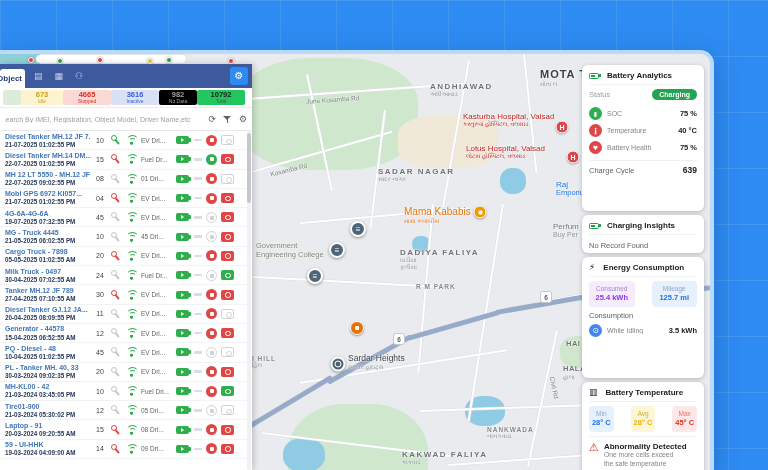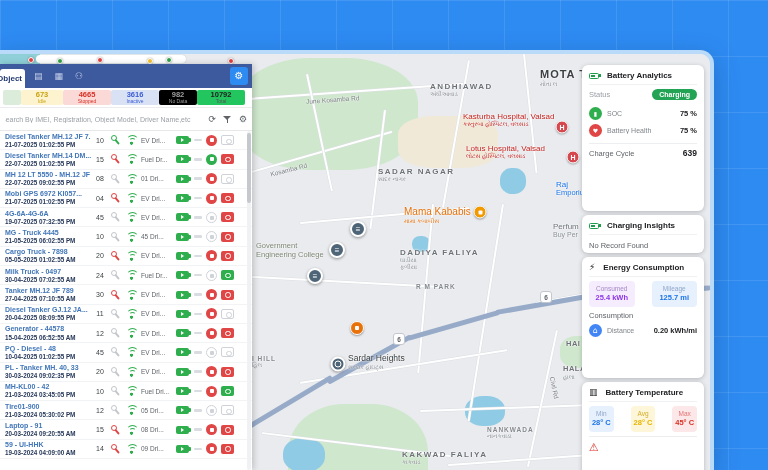--- a/index.html
+++ b/index.html
@@ -660,20 +660,25 @@
         <span class="badge">Charging</span>
       </div>
       <div>
 
       <div class="mrow col-green">
             <span class="mic ic-soc"></span>
             <span class="mlab">SOC</span>
             <span class="mval">75 %</span>
           </div>
           <div class="mrow col-red">
+            <span class="mic ic-temperature"></span>
+            <span class="mlab">Temperature</span>
+            <span class="mval">40 °C</span>
+          </div>
+          <div class="mrow col-red">
             <span class="mic ic-health"></span>
             <span class="mlab">Battery Health</span>
             <span class="mval">75 %</span>
           </div>
         </div>
       <div class="hr"></div>
       <div class="card-f">
         <span>Charge Cycle</span>
         <b>639</b>
       </div>
@@ -699,24 +704,24 @@
             <div class="ebox-v">25.4 kWh</div>
           </div>
           <div class="ebox v-blue">
             <div class="ebox-l">Mileage</div>
             <div class="ebox-v">125.7 mi</div>
           </div>
         </div>
       <div class="seclbl">Consumption</div>
       <div>
 
-          <div class="mrow col-blue">
-            <span class="mic ic-distance"></span>
-            <span class="mlab">Distance</span>
-            <span class="mval">0.20 kWh/mi</span>
+      <div class="mrow col-blue">
+            <span class="mic ic-idling"></span>
+            <span class="mlab">While Idling</span>
+            <span class="mval">3.5 kWh</span>
           </div>
         </div>
     </div>
 
     <div class="card" style="height:110px">
       <div class="card-h">
         <span class="hico">▥</span>
         <span class="card-title">Battery Temperature</span>
       </div>
       <div class="eboxes">
@@ -730,17 +735,22 @@
             <div class="ebox-v">28° C</div>
           </div>
           <div class="ebox v-red">
             <div class="ebox-l">Max</div>
             <div class="ebox-v">45° C</div>
           </div>
         </div>
       <div class="hr"></div>
       <div class="alert">
         <span class="warn">⚠</span>
+        <div>
+          <div class="al-t">Abnormality Detected</div>
+          <div class="al-s">One more cells exceed</div>
+          <div class="al-s">the safe temperature</div>
+        </div>
       </div>
     </div>
 
   </div>
 </div>
 
 </body></html>

